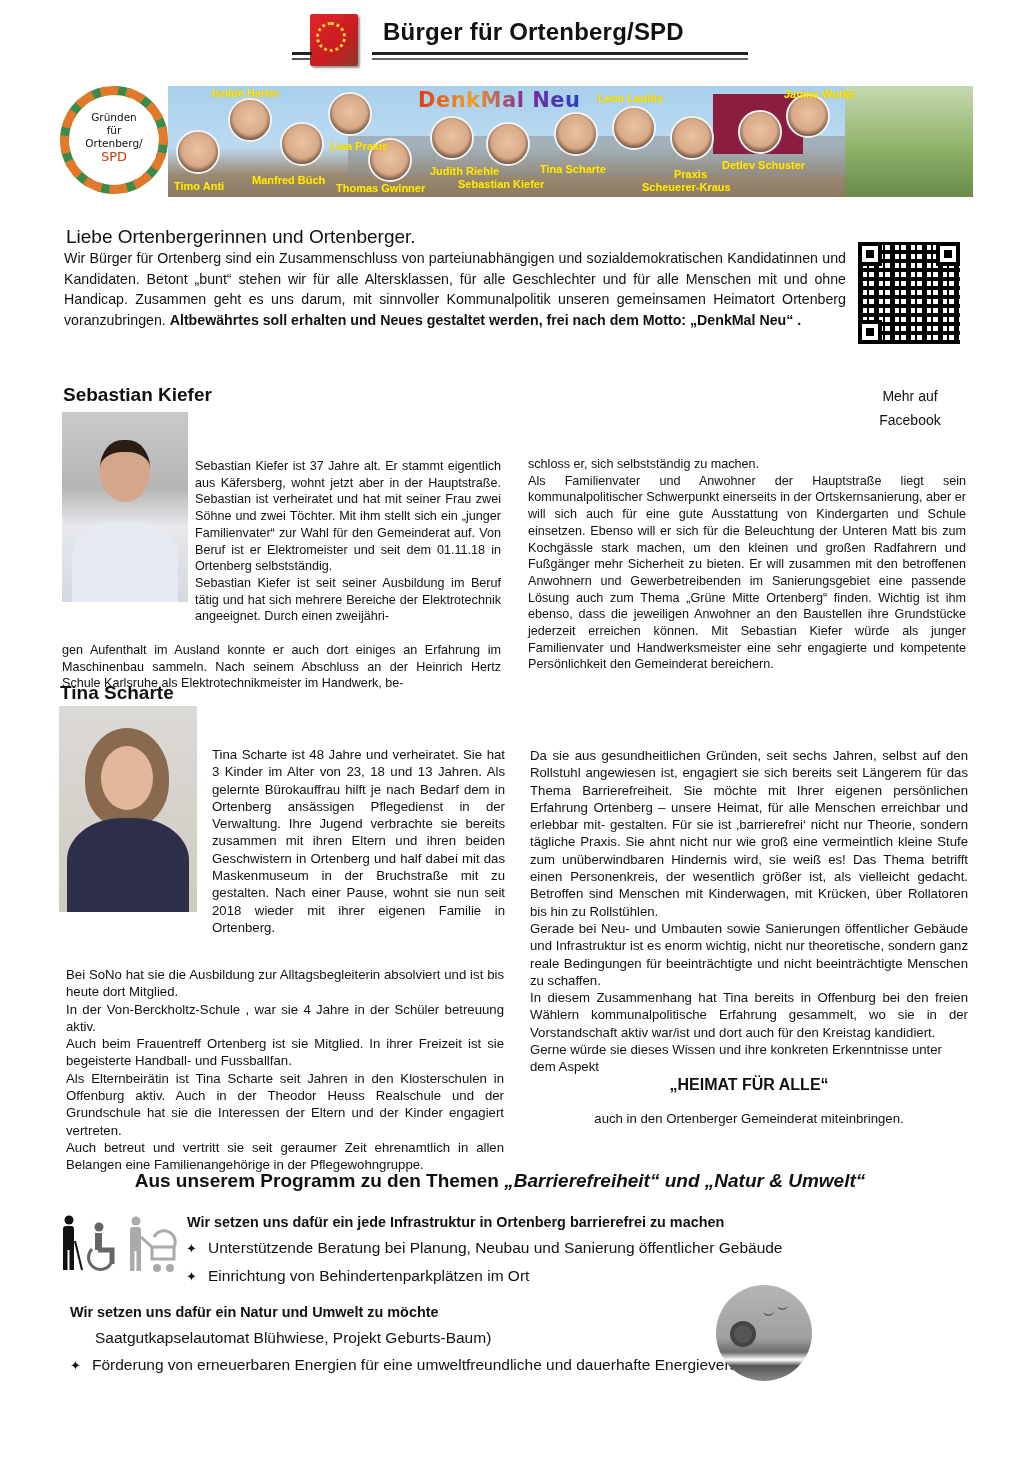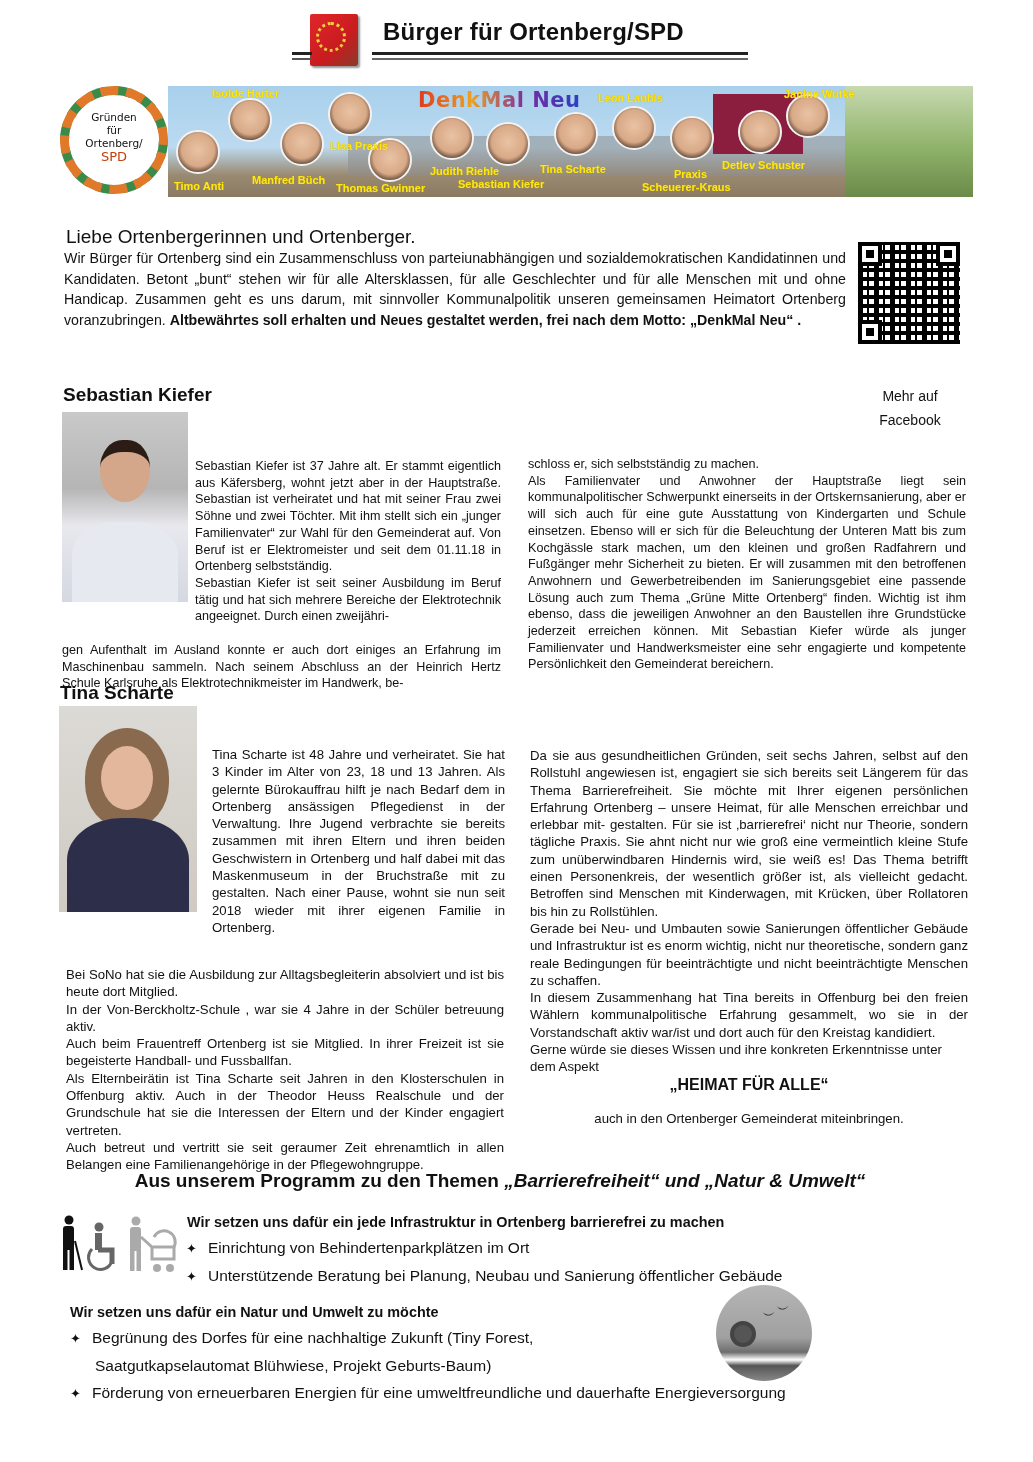--- a/index.html
+++ b/index.html
@@ -203,27 +203,26 @@
       <rect x="76.5" y="34" width="4.5" height="22" stroke="none"></rect>
     <path d="M81 22 L92 32 h22 a10 10 0 0 0 -20 -10" fill="none" stroke-width="3"></path>
     <path d="M92 32 v12 h22 v-12" fill="none" stroke-width="3"></path>
     <circle cx="97" cy="53" r="4" stroke="none"></circle>
       <circle cx="110" cy="53" r="4" stroke="none"></circle>
   </g>
 </svg>
 
 <div class="abs" id="acc-head">Wir setzen uns dafür ein jede Infrastruktur in Ortenberg barrierefrei zu machen</div>
 <div class="abs bul" id="acc-list">
+  <div><span class="star">✦</span><span>Unterstützende Beratung bei Planung, Neubau und Sanierung öffentlicher Gebäude</span></div>
   <div><span class="star">✦</span><span>Einrichtung von Behindertenparkplätzen im Ort</span></div>
-  <div><span class="star">✦</span><span>Unterstützende Beratung bei Planung, Neubau und Sanierung öffentlicher Gebäude</span></div>
 </div>
 
 <div class="abs" id="nat-head">Wir setzen uns dafür ein Natur und Umwelt zu möchte</div>
 <div class="abs bul" id="nat-list">
-  <div><span class="star">✦</span><span>Begrünung des Dorfes für eine nachhaltige Zukunft  (Tiny Forest,</span></div>
   <div class="indent">Saatgutkapselautomat Blühwiese, Projekt Geburts-Baum)</div>
   <div><span class="star">✦</span><span>Förderung von erneuerbaren Energien für eine umweltfreundliche und dauerhafte Energieversorgung</span></div>
 </div>
 
 <div class="abs" id="nature-logo">
   <div class="tree"></div>
   <span class="bird" style="left:46px;top:22px;">︶</span>
   <span class="bird" style="left:60px;top:16px;">︶</span>
 </div>
 

